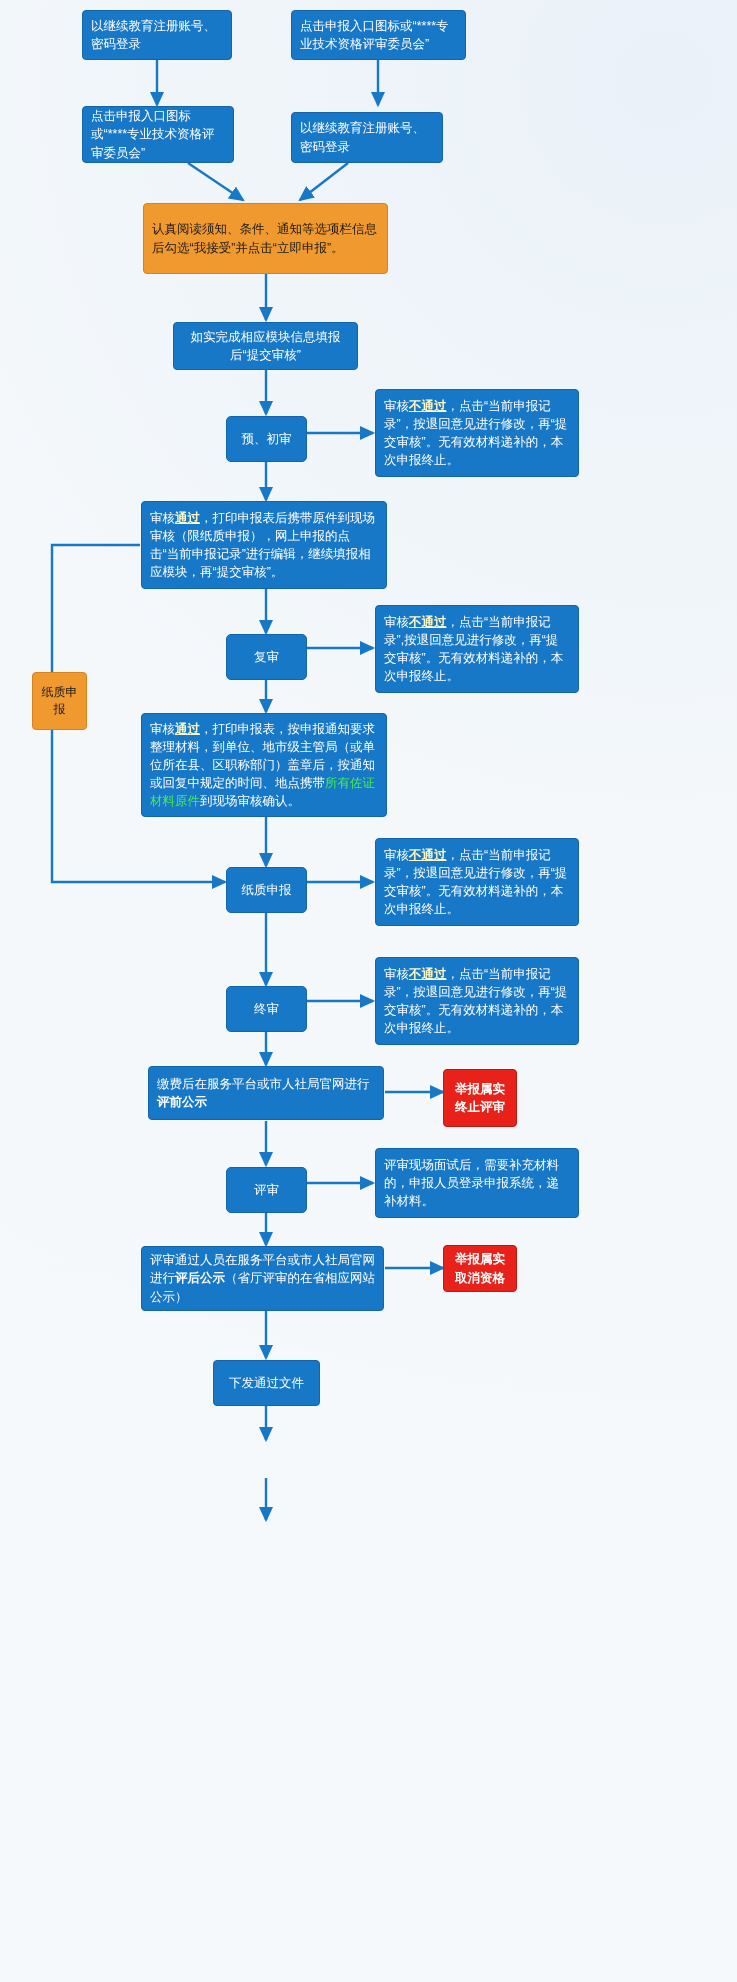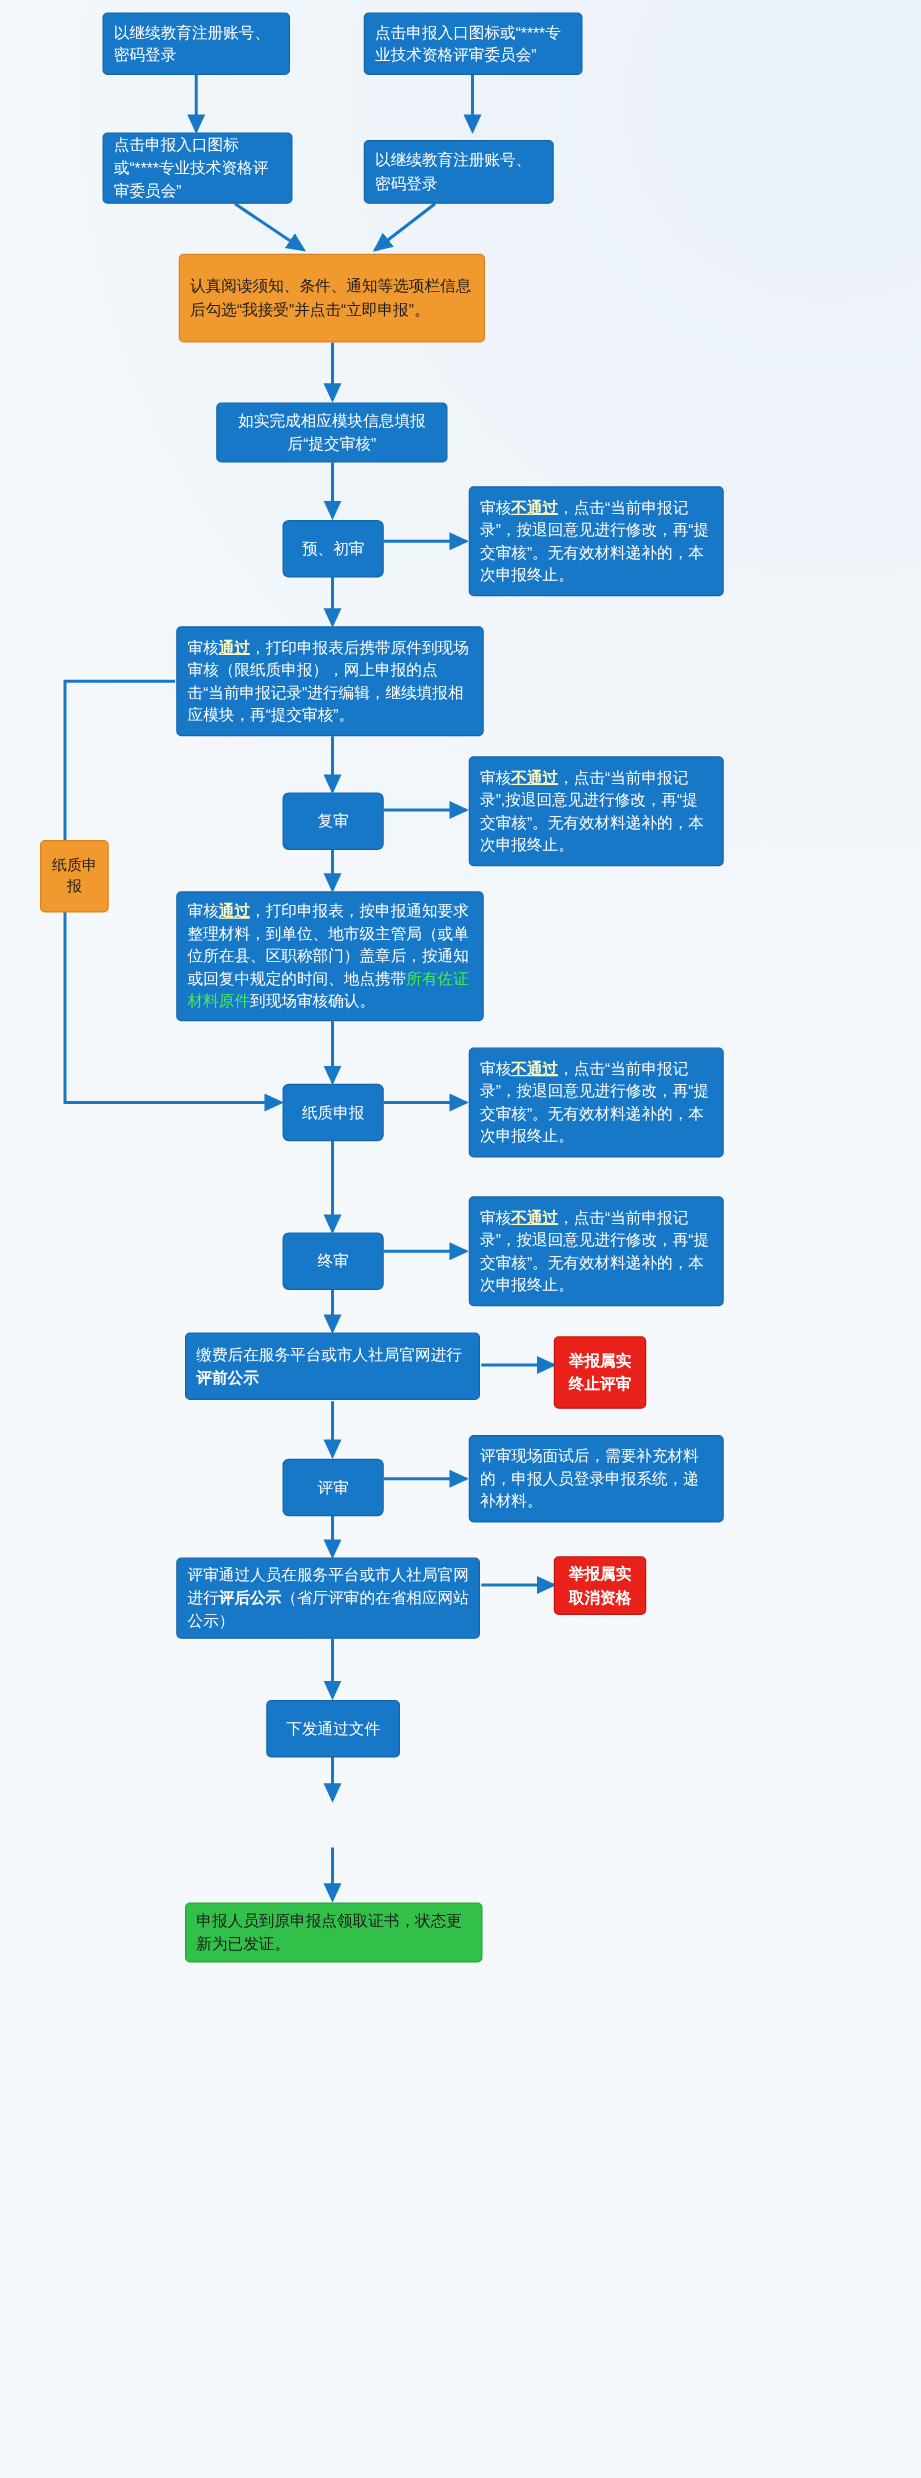--- a/index.html
+++ b/index.html
@@ -228,17 +228,14 @@
 
   <div class="node red center" style="left:443px; top:1245px; width:74px; height:47px; font-size:12.5px;">
     <span class="txt">举报属实取消资格</span>
   </div>
 
   <div class="node blue center" style="left:213px; top:1360px; width:107px; height:38px;">
     <span class="txt">下发通过文件</span>
   </div>
 
 
-  <div class="node green" style="left:148px; top:1522px; width:238px; height:48px;">
-    <span class="txt">申报人员到原申报点领取证书，状态更新为已发证。</span>
-  </div>
 
 </div>
 
 </body></html>

